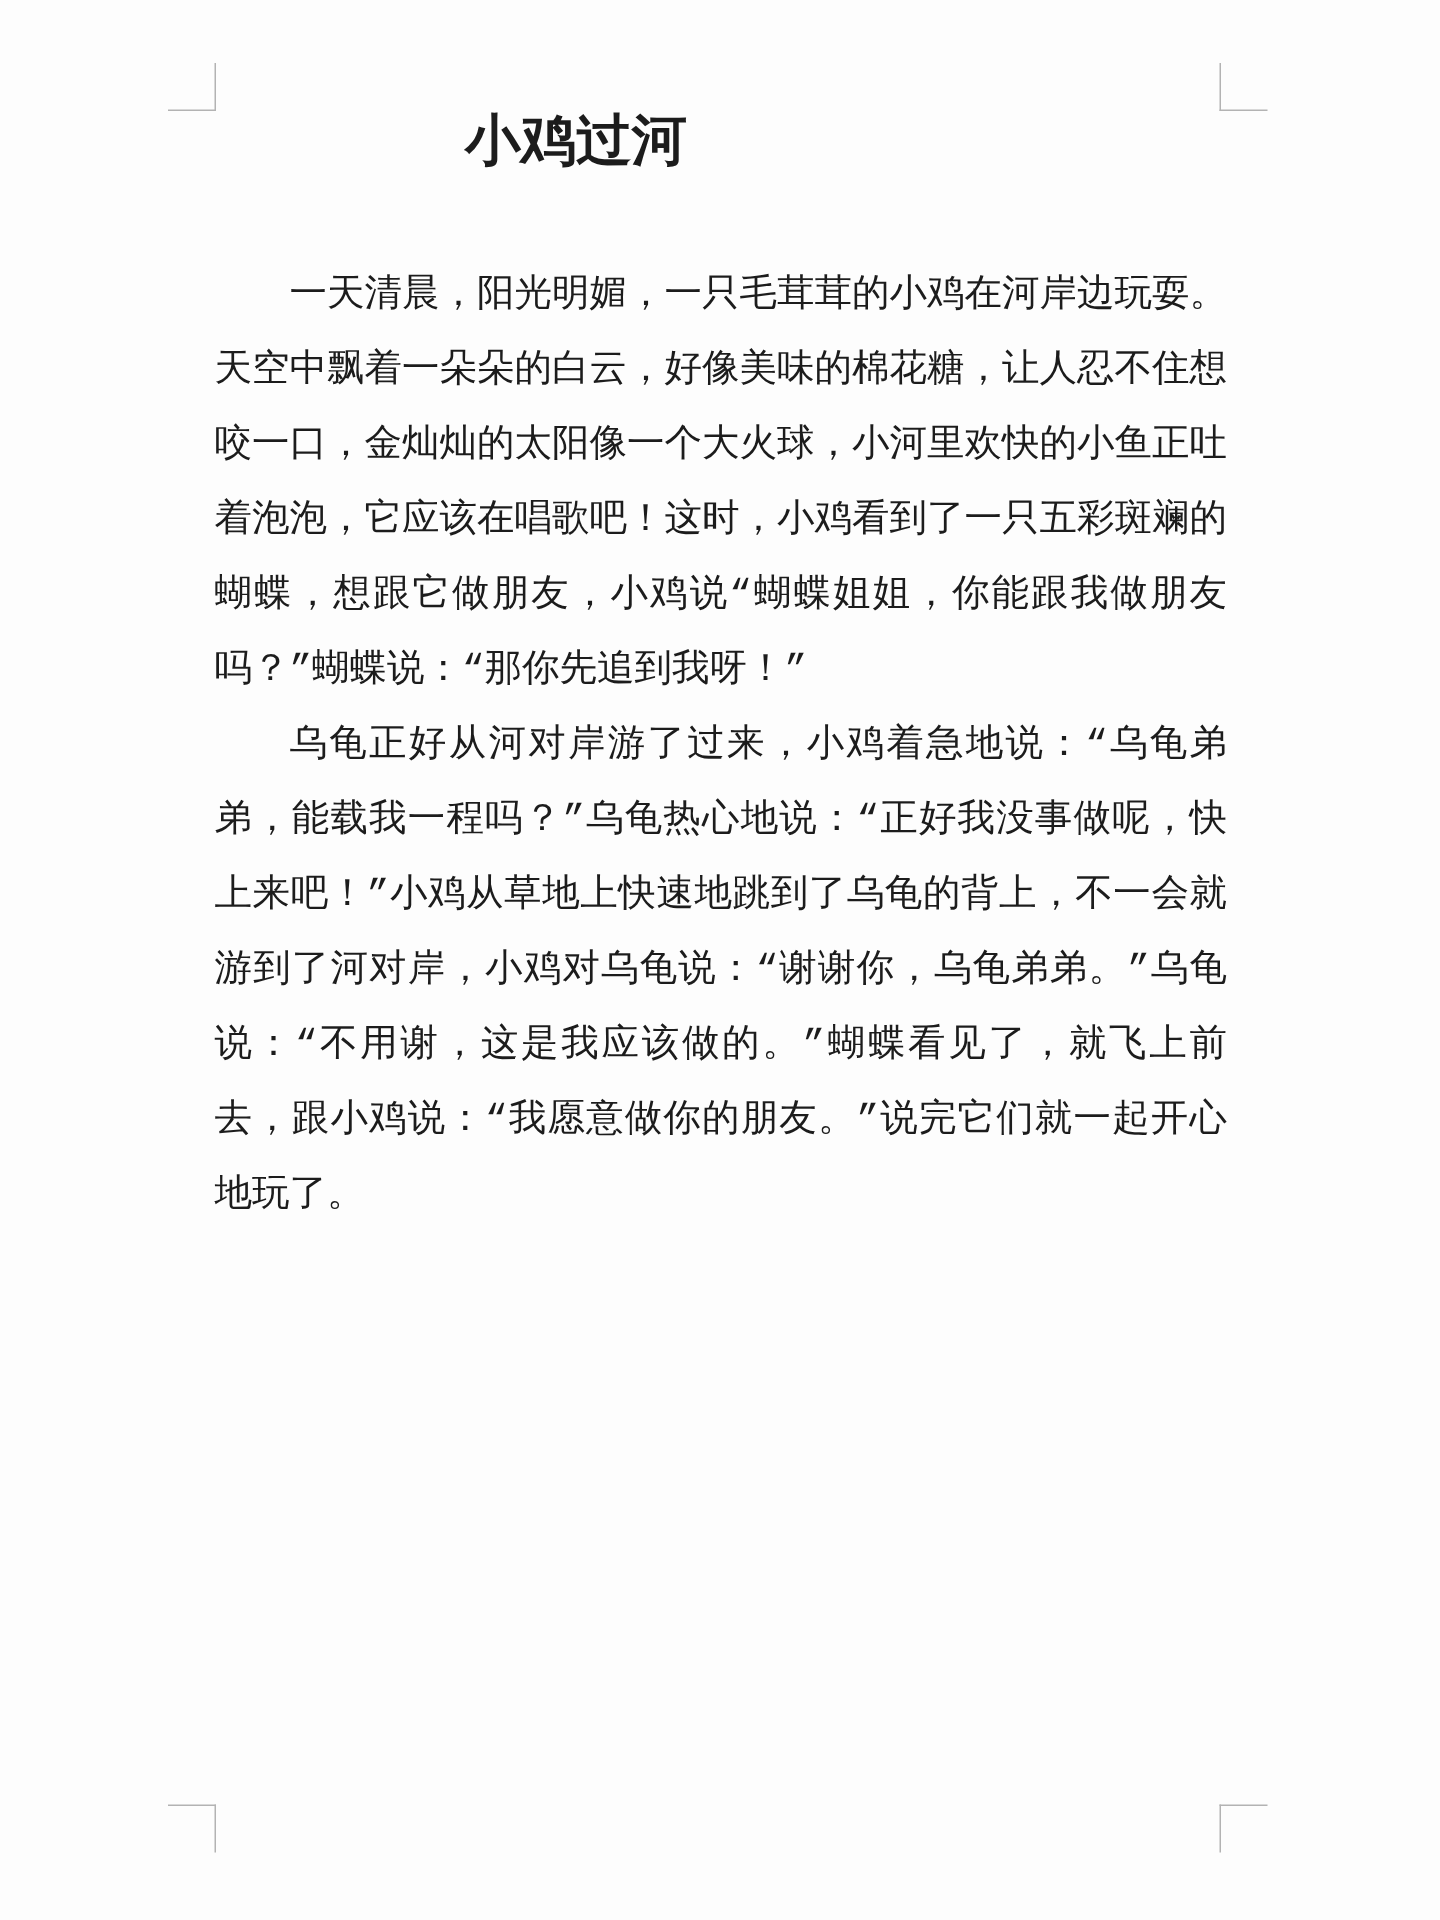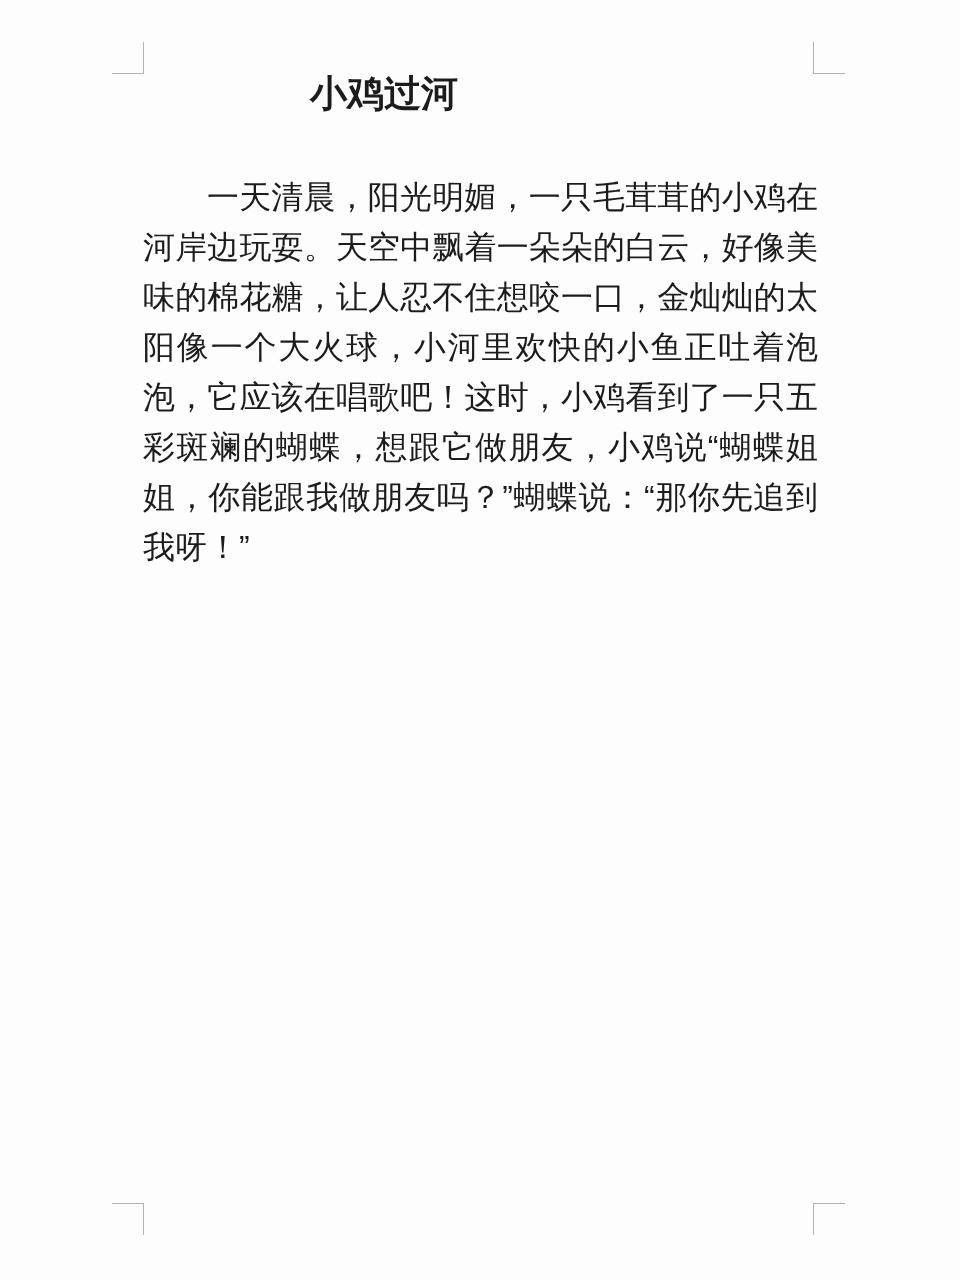--- a/index.html
+++ b/index.html
@@ -36,22 +36,22 @@
     font-weight: 700;
     font-size: 37px;
     line-height: 44px;
     color: var(--text, #1c1c1c);
   }
   .body-text {
     position: absolute;
     left: 143px;
     top: 172px;
     width: 675px;
-    font-family: Liberation Sans, sans-serif;
-    font-size: 32px;
+    font-family: Liberation Mono, monospace;
+    font-size: 25px;
     line-height: 50px;
     text-align: justify;
     color: var(--text, #1c1c1c);
   }
   .body-text p {
     margin: 0;
     text-indent: 2em;
   }
 </style>
 </head>
@@ -60,14 +60,15 @@
 <div class="page">
   <div class="mark tl"></div>
   <div class="mark tr"></div>
   <div class="mark bl"></div>
   <div class="mark br"></div>
 
   <h1 class="title">小鸡过河</h1>
 
   <div class="body-text">
     <p>一天清晨，阳光明媚，一只毛茸茸的小鸡在河岸边玩耍。天空中飘着一朵朵的白云，好像美味的棉花糖，让人忍不住想咬一口，金灿灿的太阳像一个大火球，小河里欢快的小鱼正吐着泡泡，它应该在唱歌吧！这时，小鸡看到了一只五彩斑斓的蝴蝶，想跟它做朋友，小鸡说“蝴蝶姐姐，你能跟我做朋友吗？”蝴蝶说：“那你先追到我呀！”</p>
+    <p>乌龟正好从河对岸游了过来，小鸡着急地说：“乌龟弟弟，能载我一程吗？”乌龟热心地说：“正好我没事做呢，快上来吧！”小鸡从草地上快速地跳到了乌龟的背上，不一会就游到了河对岸，小鸡对乌龟说：“谢谢你，乌龟弟弟。”乌龟说：“不用谢，这是我应该做的。”蝴蝶看见了，就飞上前去，跟小鸡说：“我愿意做你的朋友。”说完它们就一起开心地玩了。</p>
   </div>
 </div>
 
 </body></html>

